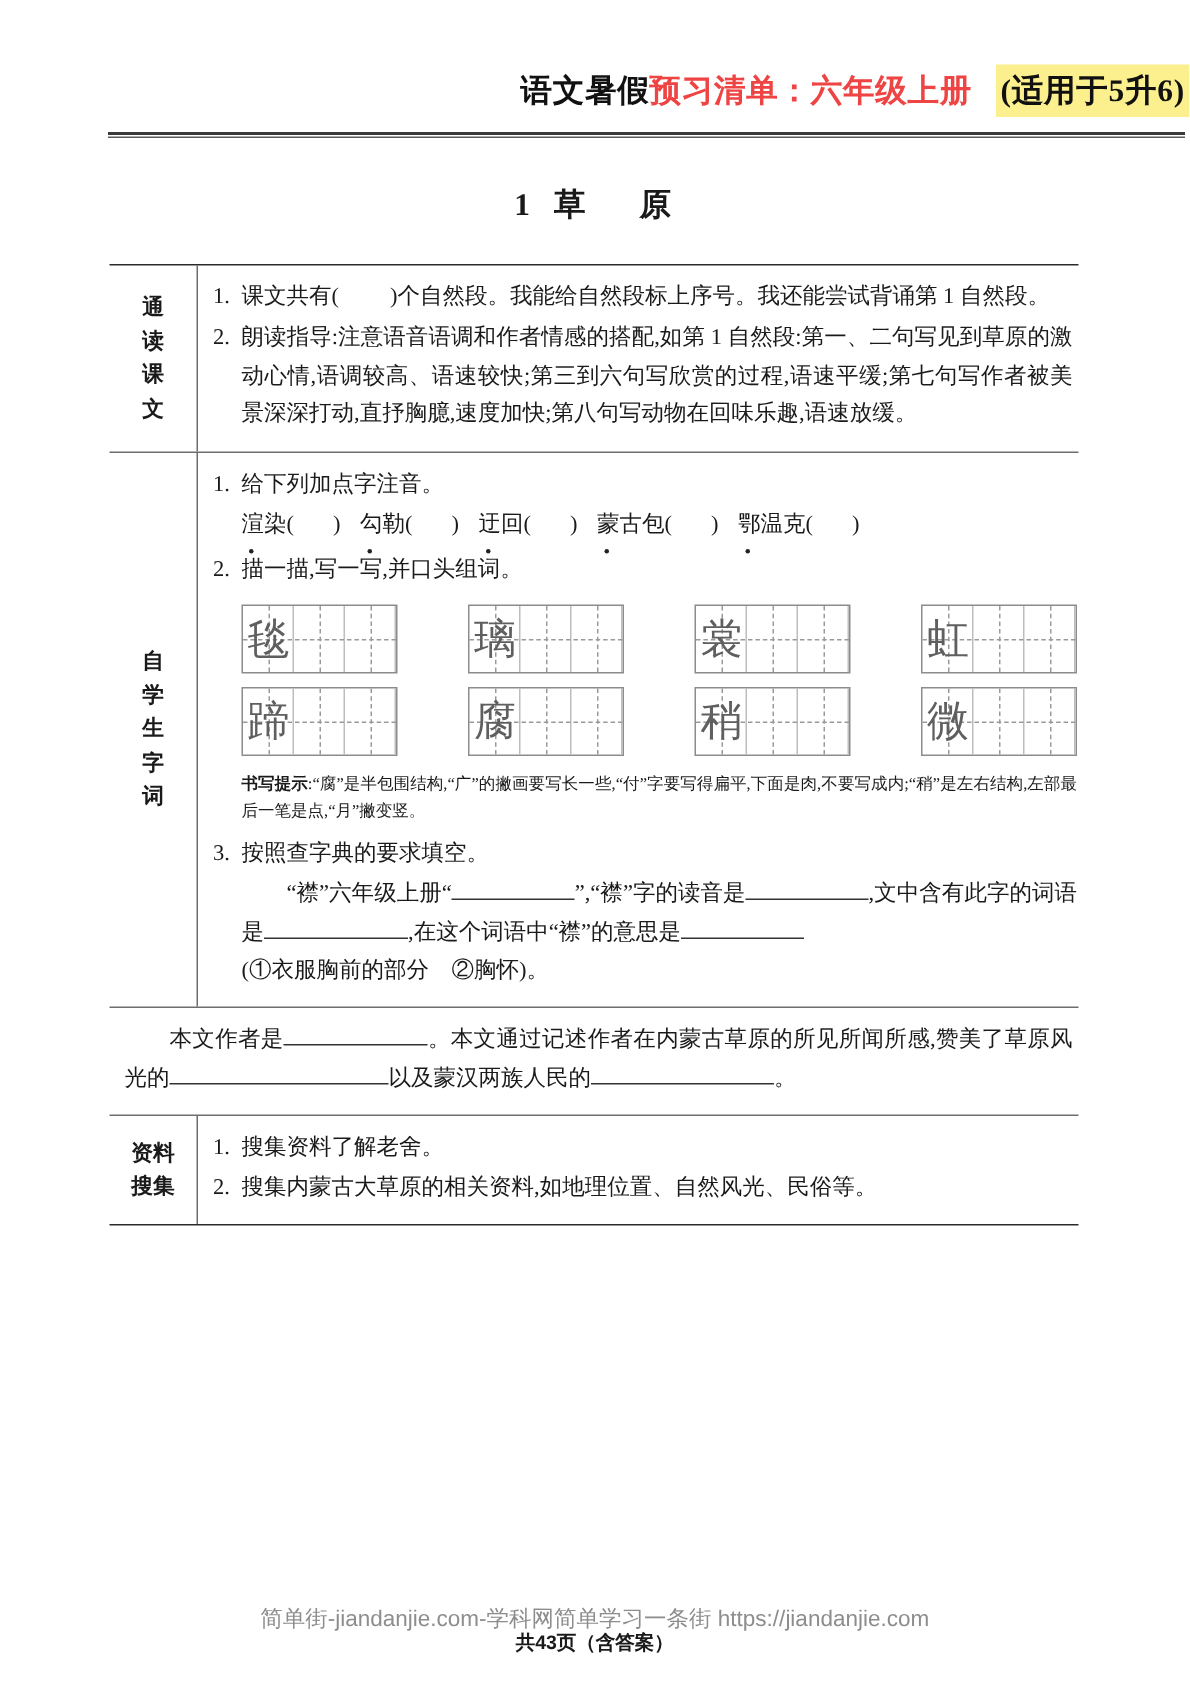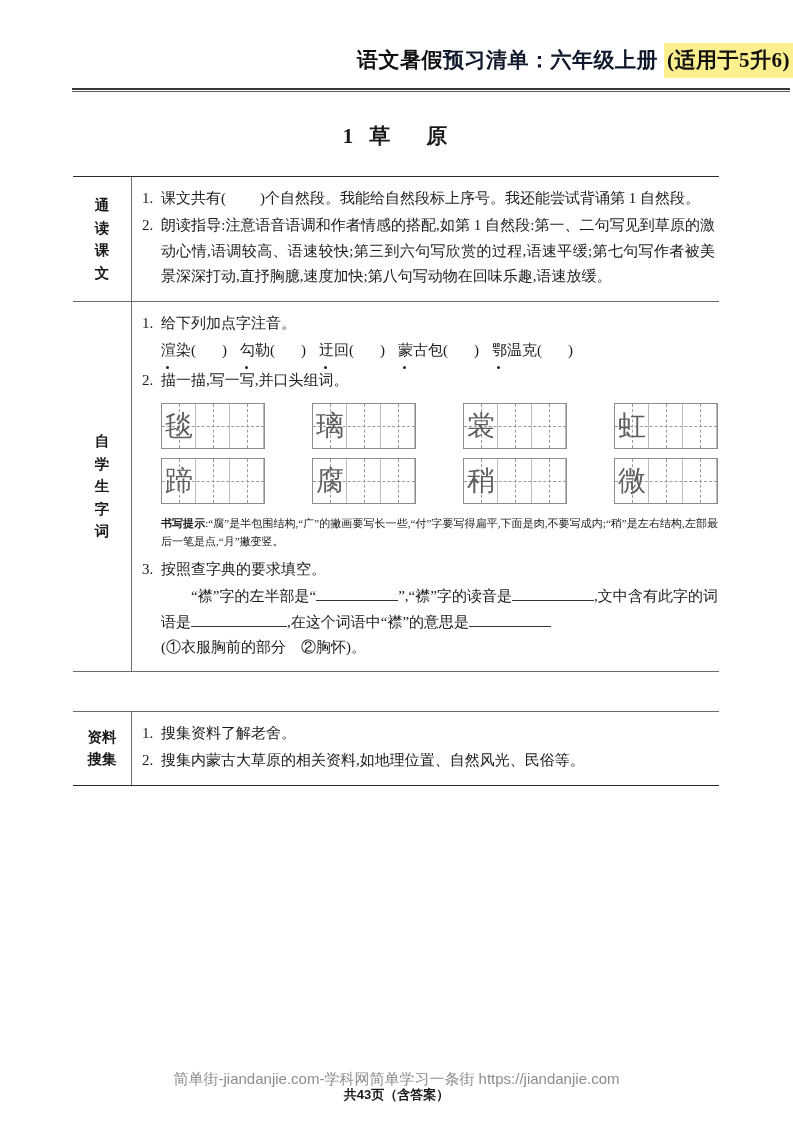--- a/index.html
+++ b/index.html
@@ -18,24 +18,24 @@
     position: absolute; top: 44px; left: 0; right: 0;
     height: 32px;
     display: flex; justify-content: flex-end; align-items: center;
     padding-right: 0px;
   }
   .hdr-text {
     font-size: 21px; font-weight: bold; letter-spacing: .5px;
     white-space: nowrap; line-height: 30px;
   }
   .hdr-black { color: #111; }
-  .hdr-red { color: #0f172a; }
+  .hdr-red { color: #ef4444; }
   .hdr-hl {
     background: #fbf08d; color: #111; padding: 2px 3px 3px 3px;
-    margin-left: 6px; display: inline-block;
+    margin-left: 16px; display: inline-block;
   }
 
   .rule-double {
     position: absolute; left: 72px; right: 3px; top: 88px;
     border-top: 2px solid #3a3a3a;
     border-bottom: 1px solid #5a5a5a;
     height: 4px;
   }
 
   
@@ -254,27 +254,30 @@
             </div>
         </div>
       </div>
 
       <div class="tip"><b>书写提示</b><span>:“腐”是半包围结构,“广”的撇画要写长一些,“付”字要写得扁平,下面是肉,不要写成内;“稍”是左右结构,左部最后一笔是点,“月”撇变竖。</span></div>
 
       <div class="item" style="margin-top:6px">
         <span class="n">3.</span>
         <span class="c">按照查字典的要求填空。</span>
       </div>
-      <div class="indent" style="margin-left:19px; text-align:justify"><span>“襟”字的左半部是“</span><span class="blank b80"></span><span>”,“襟”字的读音是</span><span class="blank b80"></span><span>,文中含有此字的词语是</span><span class="blank b95"></span><span>,在这个词语中“襟”的意思是</span><span class="blank b80"></span></div>
+      <div class="indent" style="margin-left:19px; text-align:justify"><span>“襟”六年级上册“</span><span class="blank b80"></span><span>”,“襟”字的读音是</span><span class="blank b80"></span><span>,文中含有此字的词语是</span><span class="blank b95"></span><span>,在这个词语中“襟”的意思是</span><span class="blank b80"></span></div>
       <div style="margin-left:19px">(①衣服胸前的部分　②胸怀)。</div>
 
     </div>
   </div>
 
   <div class="row">
+    <div class="rowbody">
+      <div class="indent" style="text-align:justify"><span>本文作者是</span><span class="blank b95"></span><span>。本文通过记述作者在内蒙古草原的所见所闻所感,赞美了草原风光的</span><span class="blank b140"></span><span>以及蒙汉两族人民的</span><span class="blank b120"></span><span>。</span></div>
+    </div>
   </div>
 
   <div class="row">
     <div class="rowlabel">
       <span>资料</span>
       <span>搜集</span>
     </div>
     <div class="rowbody">
       <div class="item">
         <span class="n">1.</span>

